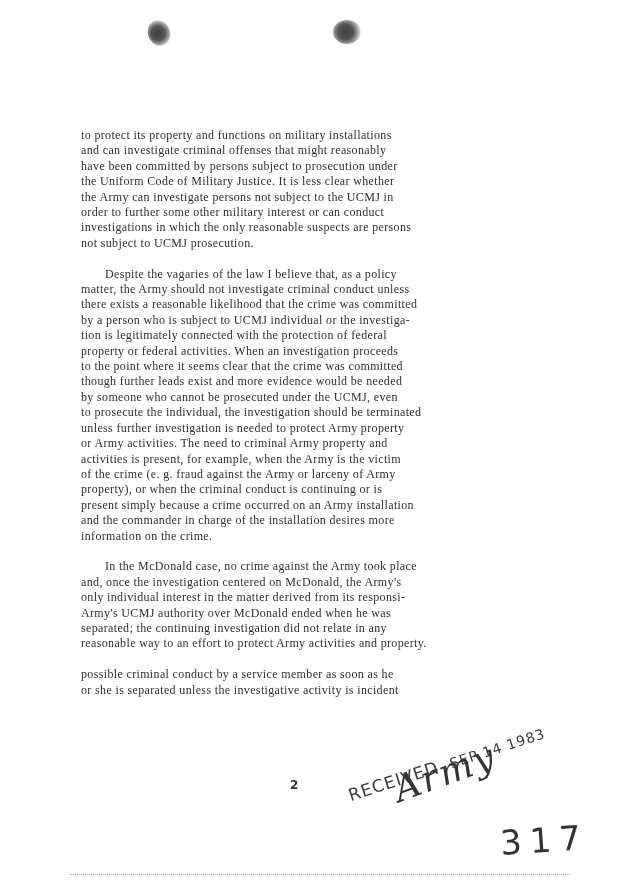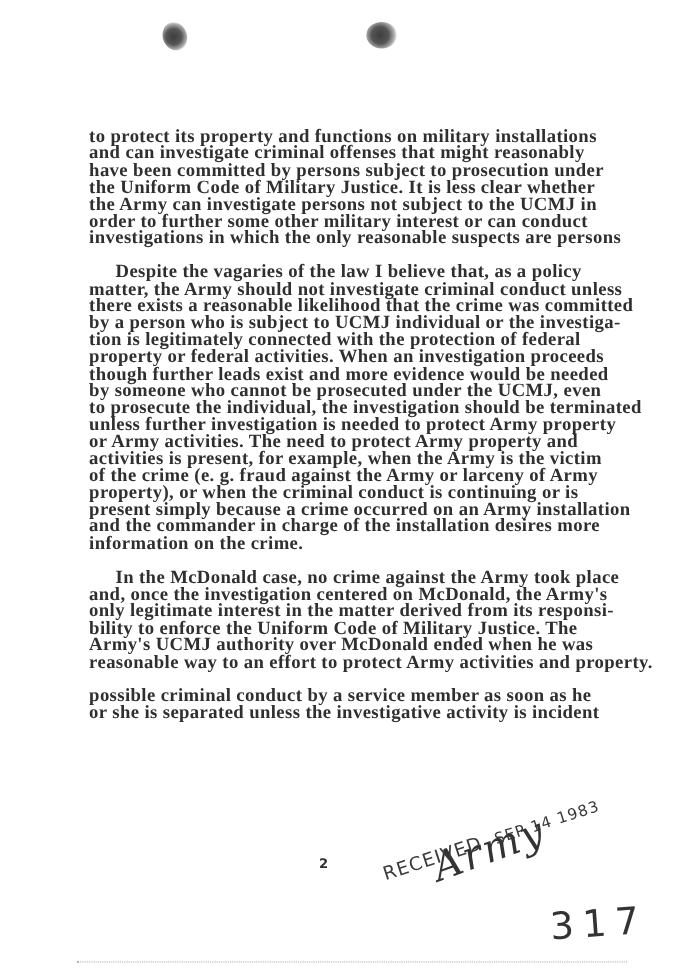--- a/index.html
+++ b/index.html
@@ -8,22 +8,22 @@
       font-family: "Liberation Serif", "DejaVu Serif", serif; color: #2a2a2a;
     }
     .page { position: absolute; left: 0; top: 0; width: 626px; height: 886px; }
     .smudge {
       position: absolute; border-radius: 50%;
       background: radial-gradient(circle at 45% 50%, #3e3e3e 0%, #555 40%, rgba(90,90,90,0.5) 65%, rgba(255,255,255,0) 80%);
     }
     .smudge.left { left: 148px; top: 20px; width: 22px; height: 26px; transform: rotate(-20deg); }
     .smudge.right { left: 333px; top: 20px; width: 28px; height: 24px; }
     .body-text {
-      position: absolute; left: 81px; top: 116px; width: 500px;
-      font-size: 17px; line-height: 15.4px; letter-spacing: 0.35px; font-weight: bold;
+      position: absolute; left: 81px; top: 128px; width: 500px;
+      font-size: 12px; line-height: 15.4px; letter-spacing: 0.35px; font-weight: normal;
       color: #2f2f2f;
     }
     .para { margin: 0 0 15.4px 0; }
     .line { display: block; white-space: nowrap; }
     .indent { padding-left: 24px; }
     .page-number {
       position: absolute; left: 290px; top: 778px; font-size: 12px; font-weight: bold;
       font-family: "DejaVu Sans", sans-serif; color: #333;
     }
     .stamp {
@@ -54,46 +54,48 @@
 
   <div class="body-text">
     <p class="para">
       <span class="line">to protect its property and functions on military installations</span>
       <span class="line">and can investigate criminal offenses that might reasonably</span>
       <span class="line">have been committed by persons subject to prosecution under</span>
       <span class="line">the Uniform Code of Military Justice.   It is less clear whether</span>
       <span class="line">the Army can investigate persons not subject to the UCMJ in</span>
       <span class="line">order to further some other military interest or can conduct</span>
       <span class="line">investigations in which the only reasonable suspects are persons</span>
+      <span class="line">not subject to UCMJ prosecution.</span>
     </p>
     <p class="para">
       <span class="line indent">Despite the vagaries of the law I believe that, as a policy</span>
       <span class="line">matter, the Army should not investigate criminal conduct unless</span>
       <span class="line">there exists a reasonable likelihood that the crime was committed</span>
       <span class="line">by a person who is subject to UCMJ individual or the investiga-</span>
       <span class="line">tion is legitimately connected with the protection of federal</span>
       <span class="line">property or federal activities.   When an investigation proceeds</span>
+      <span class="line">to the point where it seems clear that the crime was committed</span>
       <span class="line">though further leads exist and more evidence would be needed</span>
       <span class="line">by someone who cannot be prosecuted under the UCMJ,  even</span>
       <span class="line">to prosecute the individual,  the investigation should be terminated</span>
       <span class="line">unless further investigation is needed to protect Army property</span>
-      <span class="line">or Army activities.   The need to protect Army property and</span>
+      <span class="line">or Army activities.   The need to criminal Army property and</span>
       <span class="line">activities is present,  for example,  when the Army is the victim</span>
       <span class="line">of the crime (e. g.  fraud against the Army or larceny of Army</span>
       <span class="line">property),  or when the criminal conduct is continuing or is</span>
       <span class="line">present simply because a crime occurred on an Army installation</span>
       <span class="line">and the commander in charge of the installation desires more</span>
       <span class="line">information on the crime.</span>
     </p>
     <p class="para">
       <span class="line indent">In the McDonald case,  no crime against the Army took place</span>
       <span class="line">and,  once the investigation centered on McDonald,  the Army's</span>
-      <span class="line">only legitimate interest in the matter derived from its responsi-</span>
-      <span class="line">bility to enforce the Uniform Code of Military Justice.   The</span>
+      <span class="line">only individual interest in the matter derived from its responsi-</span>
       <span class="line">Army's UCMJ authority over McDonald ended when he was</span>
+      <span class="line">separated; the continuing investigation did not relate in any</span>
       <span class="line">reasonable way to an effort to protect Army activities and property.</span>
     </p>
     <p class="para">
       <span class="line">possible criminal conduct by a service member as soon as he</span>
       <span class="line">or she is separated unless the investigative activity is incident</span>
     </p>
   </div>
 
   <div class="page-number">2</div>
 

